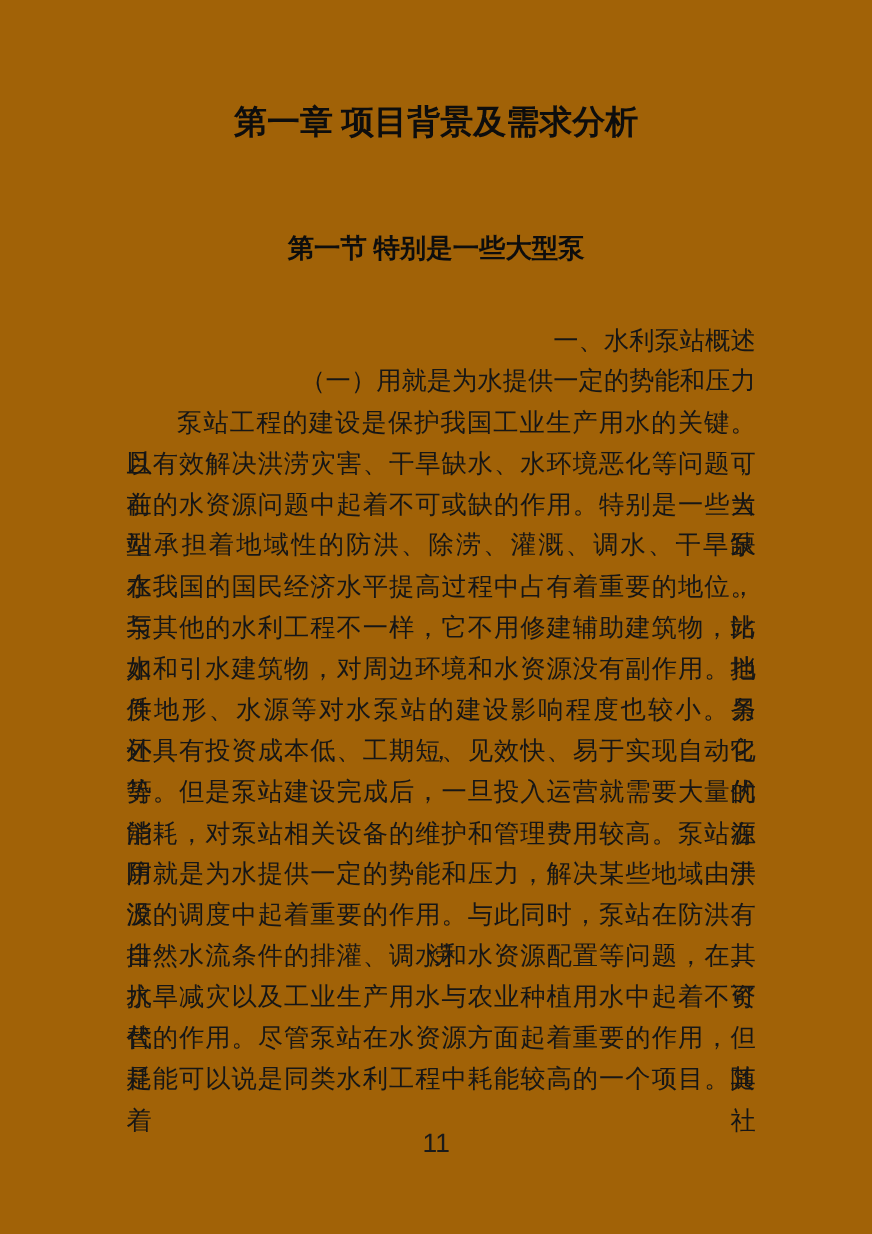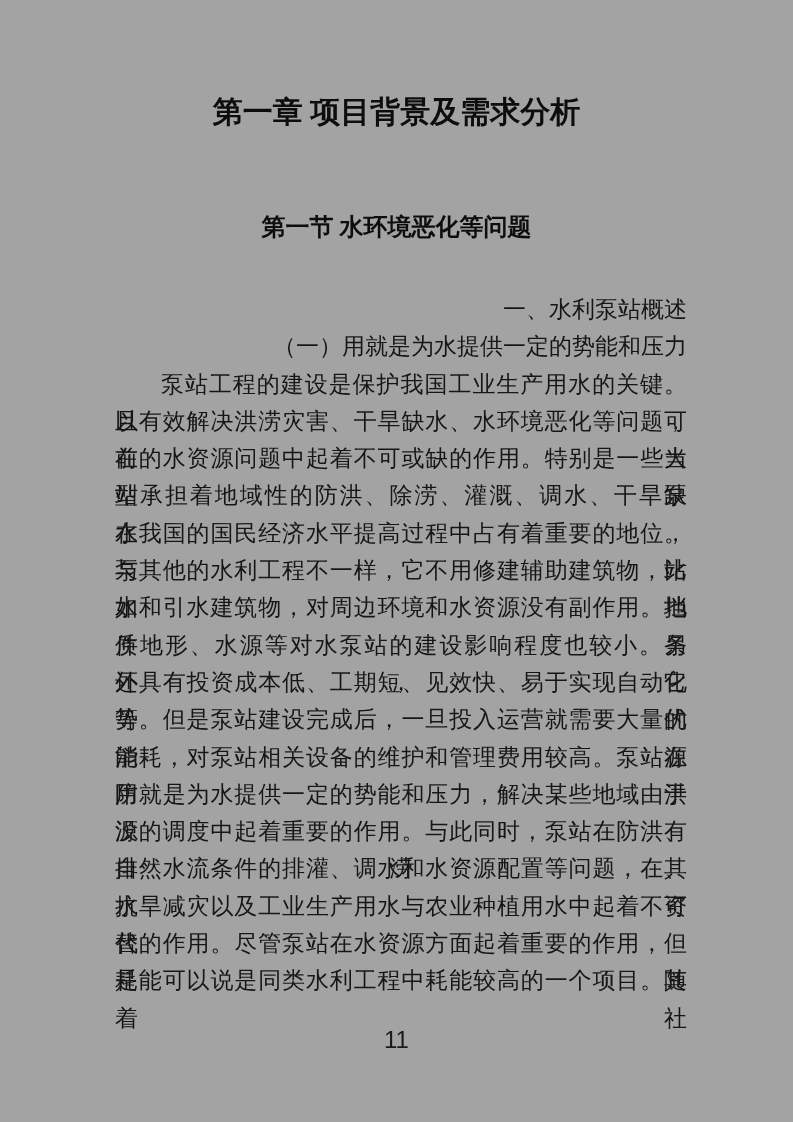--- a/index.html
+++ b/index.html
@@ -4,21 +4,21 @@
 <style>
   html, body {
     margin: 0;
     padding: 0;
     background: #ffffff;
   }
   .page {
     position: relative;
     width: 793px;
     height: 1122px;
-    background: #a3a3a3;
+    background: #a16207;
     color: #161616;
     font-family: "Liberation Serif", "DejaVu Serif", serif;
     overflow: hidden;
   }
   .chapter-title {
     position: absolute;
     top: 92px;
     left: 0;
     width: 100%;
     margin: 0;
@@ -73,21 +73,21 @@
     font-family: Liberation Sans, sans-serif;
   }
 </style>
 </head>
 <body>
 
 <div class="page">
 
   <h1 class="chapter-title">第一章 项目背景及需求分析</h1>
 
-  <h2 class="section-title">第一节 水环境恶化等问题</h2>
+  <h2 class="section-title">第一节 特别是一些大型泵</h2>
 
   <div class="body-block">
     <div class="line indent">一、水利泵站概述</div>
     <div class="line indent">（一）用就是为水提供一定的势能和压力</div>
     <div class="line indent just">泵站工程的建设是保护我国工业生产用水的关键。且可</div>
     <div class="line just">以有效解决洪涝灾害、干旱缺水、水环境恶化等问题，在当</div>
     <div class="line just">前的水资源问题中起着不可或缺的作用。特别是一些大型泵</div>
     <div class="line just">站承担着地域性的防洪、除涝、灌溉、调水、干旱缺水，</div>
     <div class="line just">在我国的国民经济水平提高过程中占有着重要的地位。泵站</div>
     <div class="line just">与其他的水利工程不一样，它不用修建辅助建筑物，比如挡</div>

